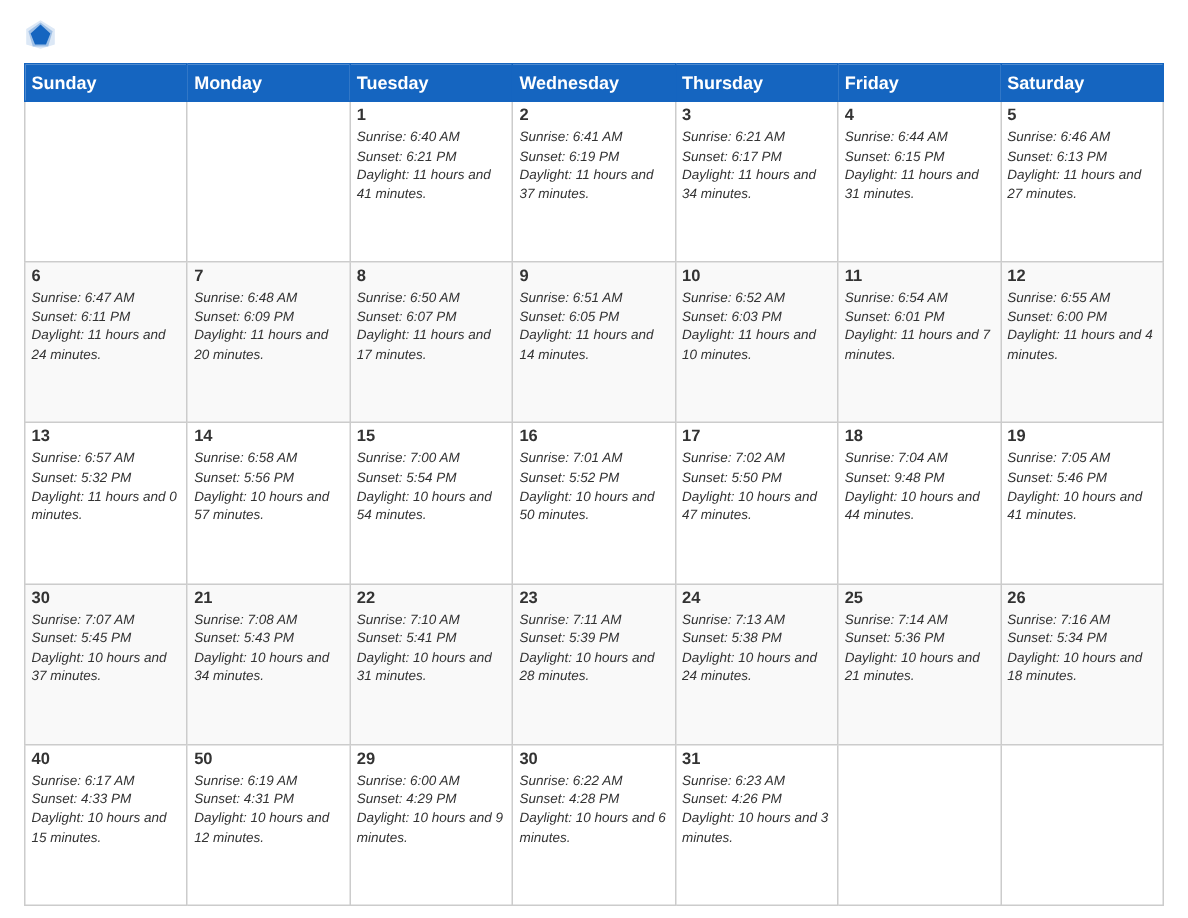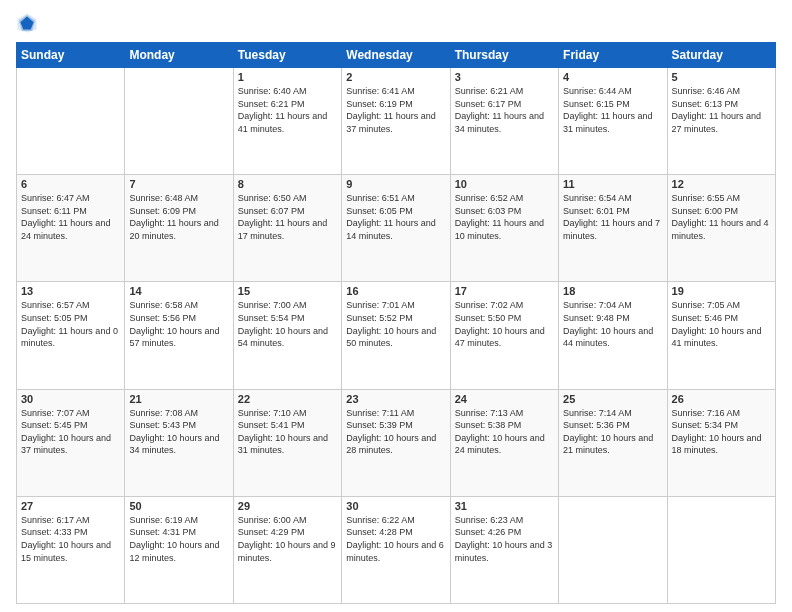--- a/index.html
+++ b/index.html
@@ -72,20 +72,21 @@
       font-size: 11px;
       font-weight: bold;
       color: #333;
       display: block;
       margin-bottom: 2px;
     }
     .day-info {
       font-size: 9px;
       color: #333;
       line-height: 1.4;
+      font-style: italic;
     }
     .empty-cell {
       background: #fff;
     }
     .row-alt {
       background: #f9f9f9;
     }
     table {
       width: 100%;
       border-collapse: collapse;
@@ -200,21 +201,21 @@
             <span class="day-num">12</span>
             <div class="day-info">Sunrise: 6:55 AM
 Sunset: 6:00 PM
 Daylight: 11 hours and 4 minutes.</div>
           </td>
         </tr>
         <tr>
           <td>
             <span class="day-num">13</span>
             <div class="day-info">Sunrise: 6:57 AM
-Sunset: 5:05 PM
+Sunset: 5:32 PM
 Daylight: 11 hours and 0 minutes.</div>
           </td>
           <td>
             <span class="day-num">14</span>
             <div class="day-info">Sunrise: 6:58 AM
 Sunset: 5:56 PM
 Daylight: 10 hours and 57 minutes.</div>
           </td>
           <td>
             <span class="day-num">15</span>
@@ -286,21 +287,21 @@
           </td>
           <td>
             <span class="day-num">26</span>
             <div class="day-info">Sunrise: 7:16 AM
 Sunset: 5:34 PM
 Daylight: 10 hours and 18 minutes.</div>
           </td>
         </tr>
         <tr>
           <td>
-            <span class="day-num">27</span>
+            <span class="day-num">40</span>
             <div class="day-info">Sunrise: 6:17 AM
 Sunset: 4:33 PM
 Daylight: 10 hours and 15 minutes.</div>
           </td>
           <td>
             <span class="day-num">50</span>
             <div class="day-info">Sunrise: 6:19 AM
 Sunset: 4:31 PM
 Daylight: 10 hours and 12 minutes.</div>
           </td>

